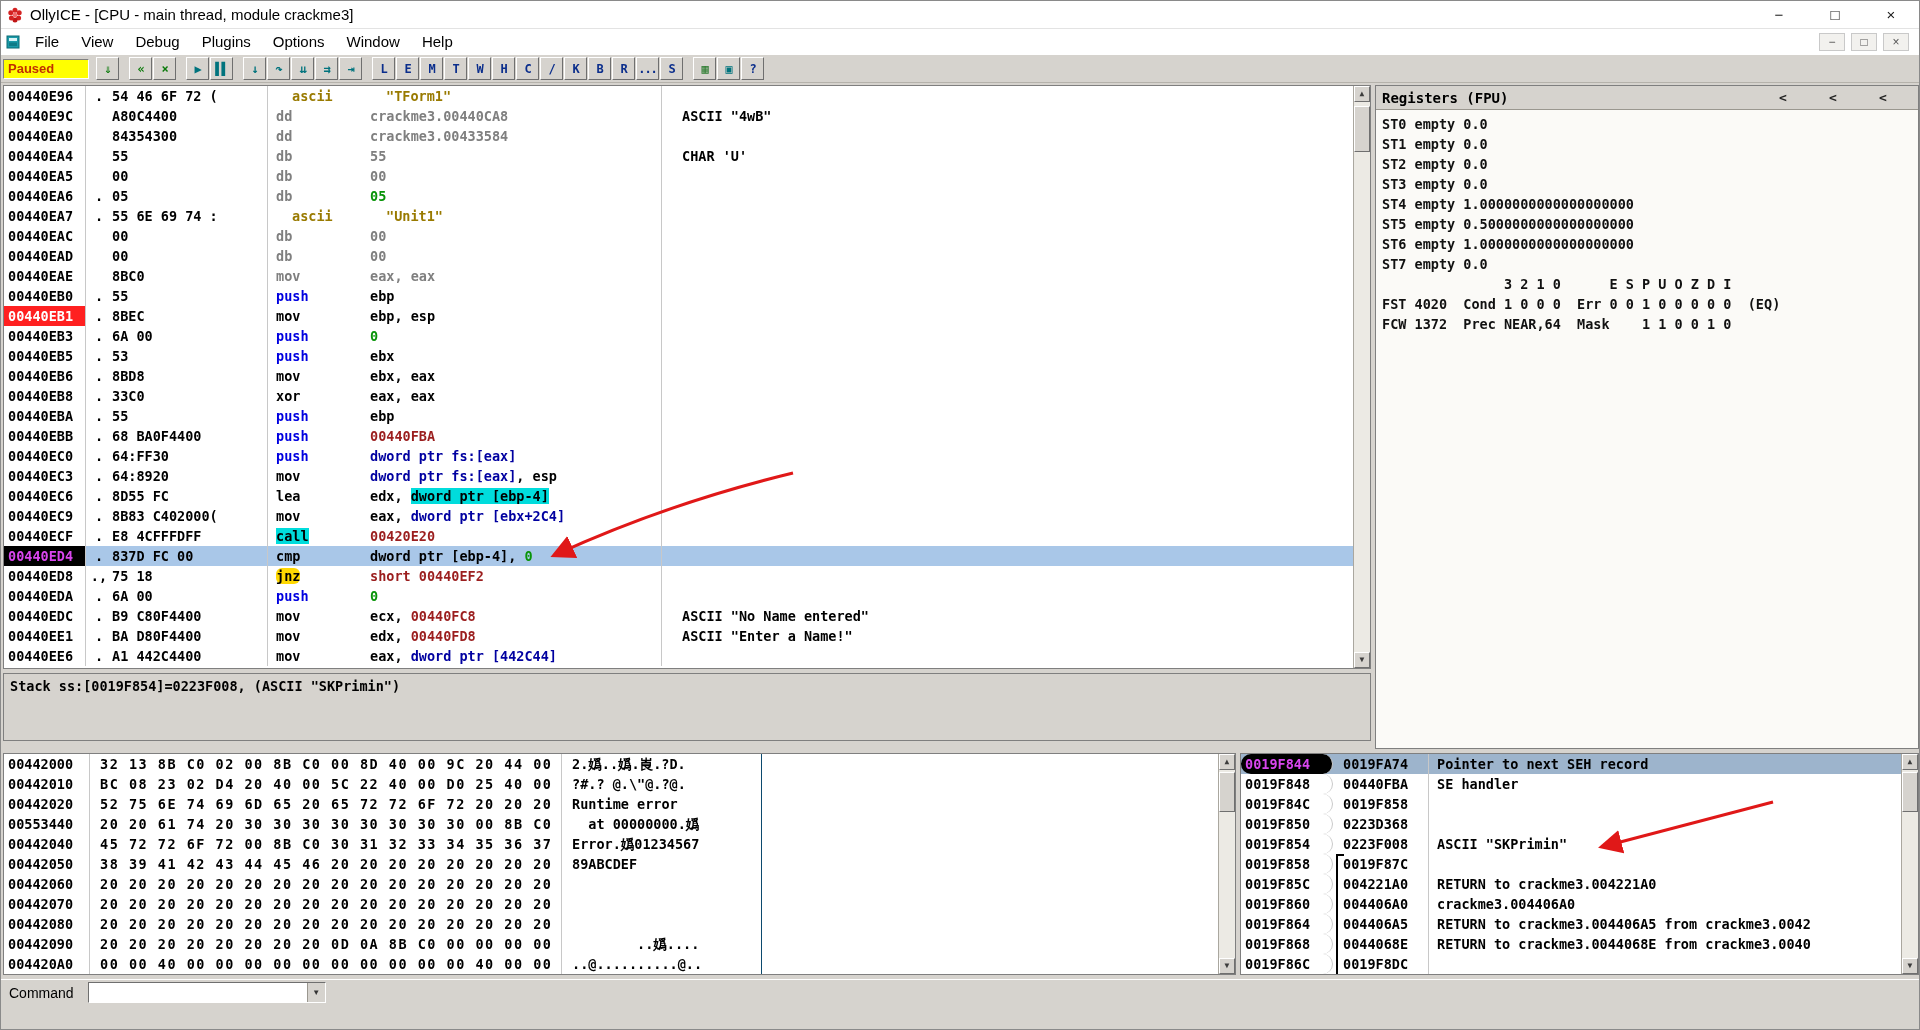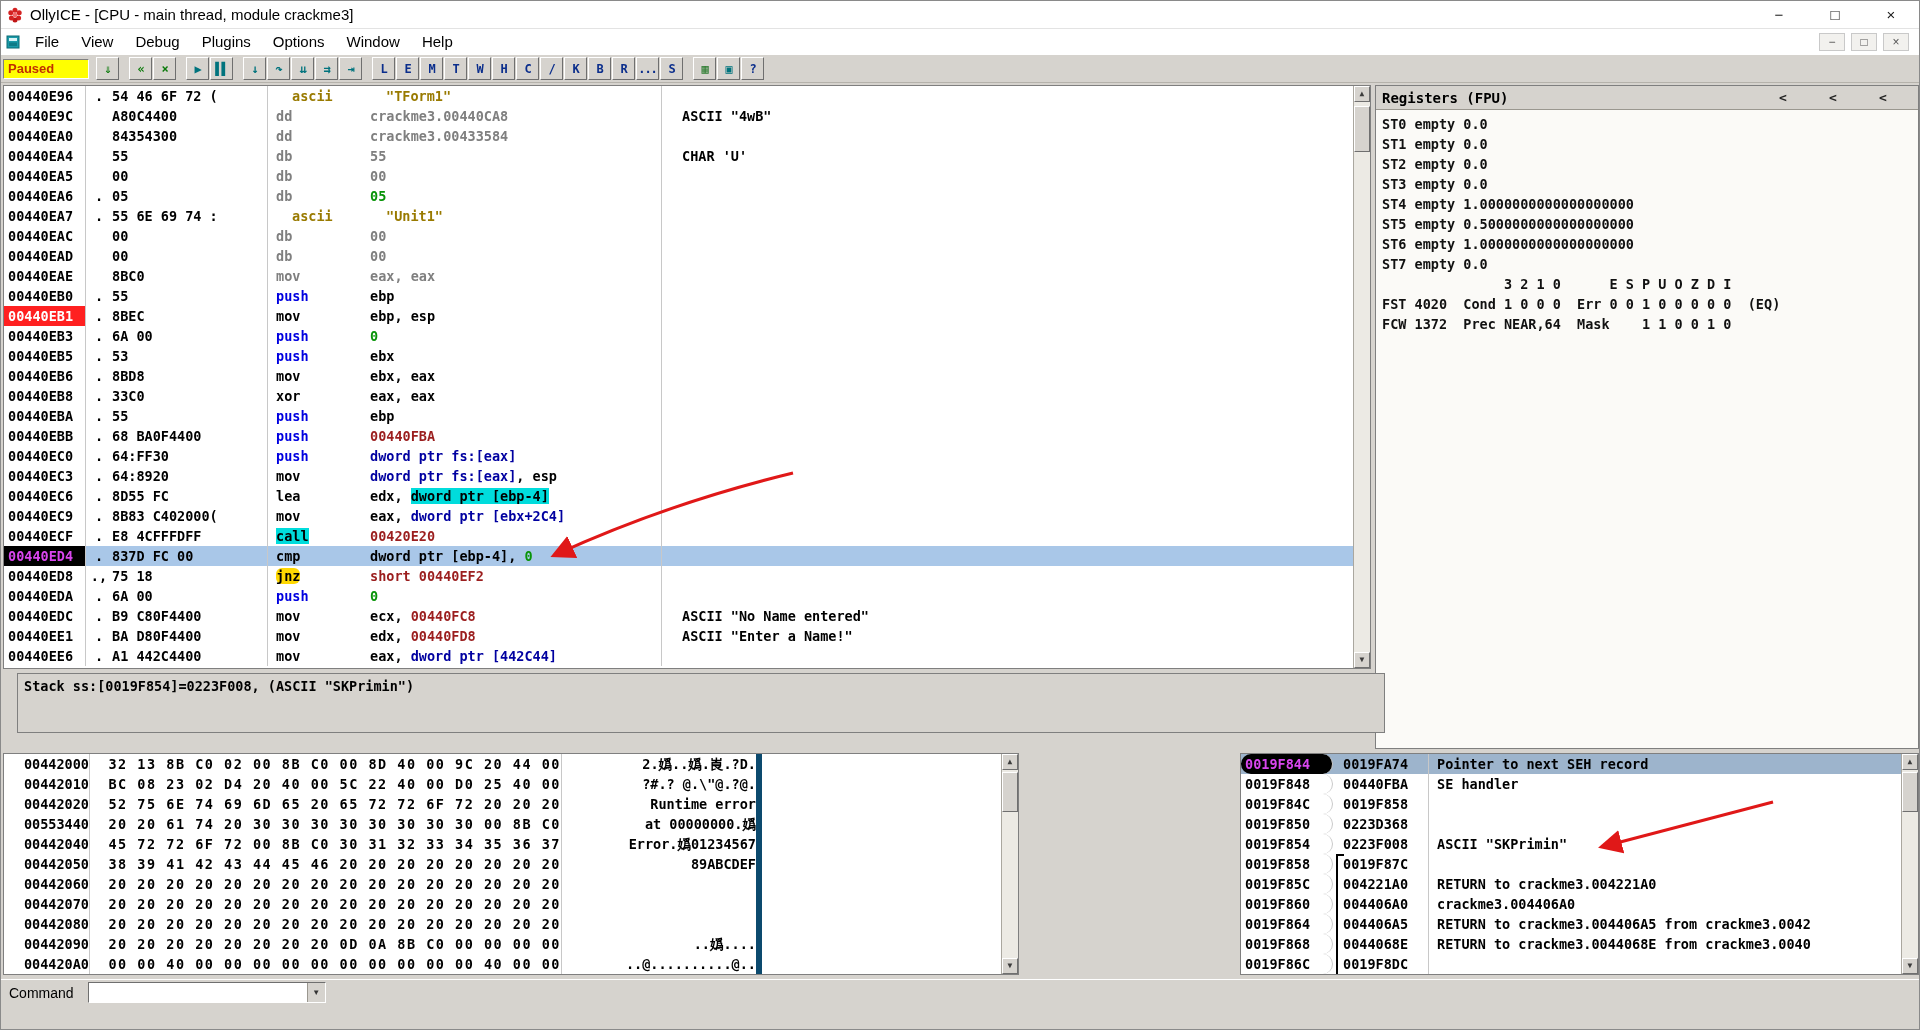--- a/index.html
+++ b/index.html
@@ -61,30 +61,30 @@
   
   #registers-pane{left:1374px;top:84px;width:544px;height:664px;background:#fbfaf7;}
   .reg-header{height:24px;background:var(--chrome);border-bottom:1px solid #9a978f;display:flex;align-items:center;}
   .reg-title{font:700 14px/24px "DejaVu Sans Mono",monospace;padding-left:6px;}
   .reg-nav{margin-left:auto;display:flex;gap:16px;padding-right:18px;}
   .reg-nav-btn{width:34px;text-align:center;font:700 13px/20px "DejaVu Sans Mono",monospace;color:#222;}
   .fpu-lines{padding-top:4px;}
   .reg-line{height:20px;padding-left:6px;white-space:pre;color:#111;}
 
   
-  #info-pane{left:16px;top:672px;width:1368px;height:60px;background:var(--chrome);}
+  #info-pane{left:2px;top:672px;width:1368px;height:68px;background:var(--chrome);}
   .info-line{padding:2px 6px;white-space:pre;}
 
   
-  #dump-pane{left:2px;top:752px;width:1016px;height:222px;text-align:right;}
+  #dump-pane{left:2px;top:752px;width:1233px;height:222px;}
   .dump-rows{position:absolute;left:0;top:0;right:17px;bottom:0;}
   .dump-row{display:flex;height:20px;}
   .haddr{width:86px;padding-left:4px;border-right:1px solid #c8c8c8;}
   .hbytes{width:472px;padding-left:10px;letter-spacing:1.5px;border-right:1px solid #c8c8c8;white-space:pre;}
-  .hascii{width:200px;padding-left:10px;border-right:6px solid #0c4a6e;white-space:pre;overflow:hidden;}
+  .hascii{width:200px;padding-left:10px;border-right:1px solid #0c4a6e;white-space:pre;overflow:hidden;}
 
   
   #stack-pane{left:1239px;top:752px;width:679px;height:222px;}
   .stack-rows{position:absolute;left:0;top:0;right:17px;bottom:0;}
   .stack-row{display:flex;height:20px;}
   .saddr{width:92px;padding-left:4px;background:#fff;border-right:1px solid #c8c8c8;border-radius:10px;}
   .sbr{width:10px;position:relative;}
   .br::after{content:"";position:absolute;left:3px;top:0;bottom:0;width:2px;background:#000;}
   .br-start::before{content:"";position:absolute;left:3px;top:0;width:8px;height:2px;background:#000;}
   .sval{width:86px;border-right:1px solid #c8c8c8;}

